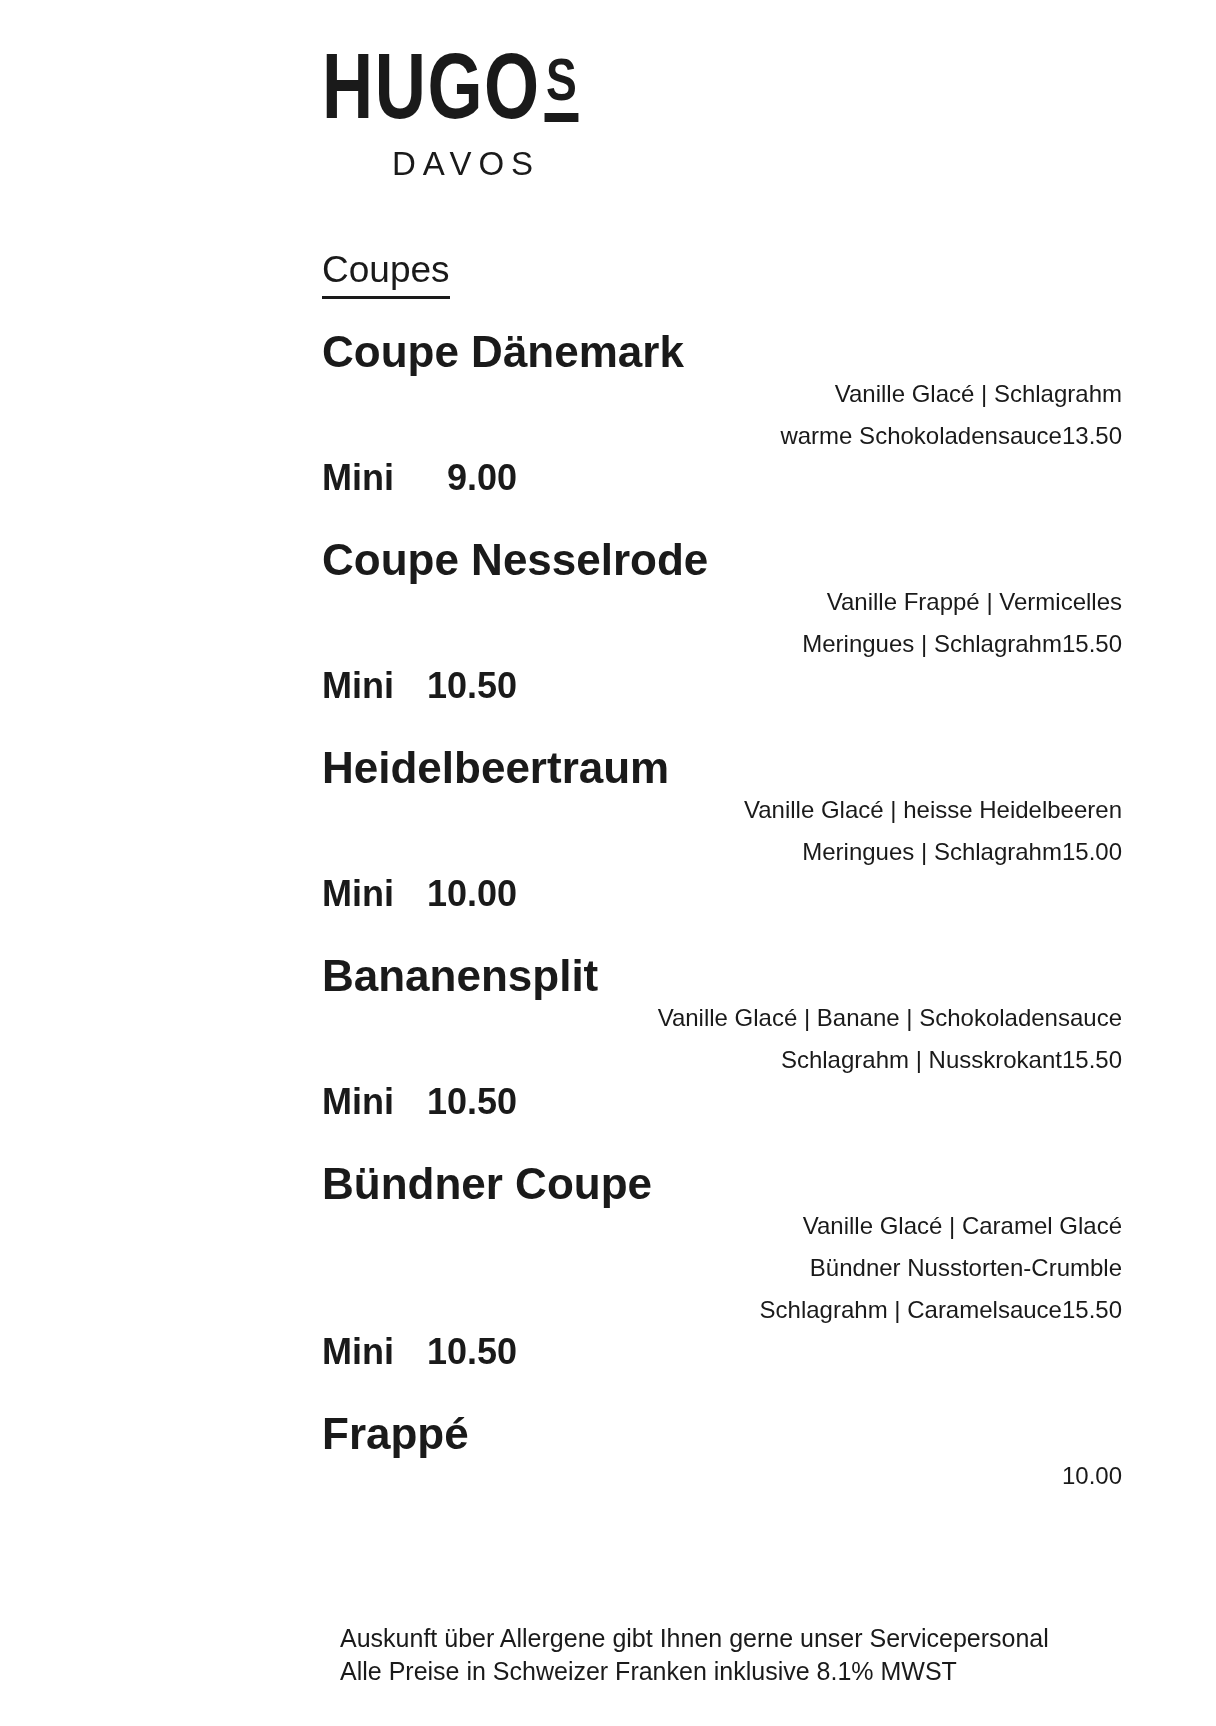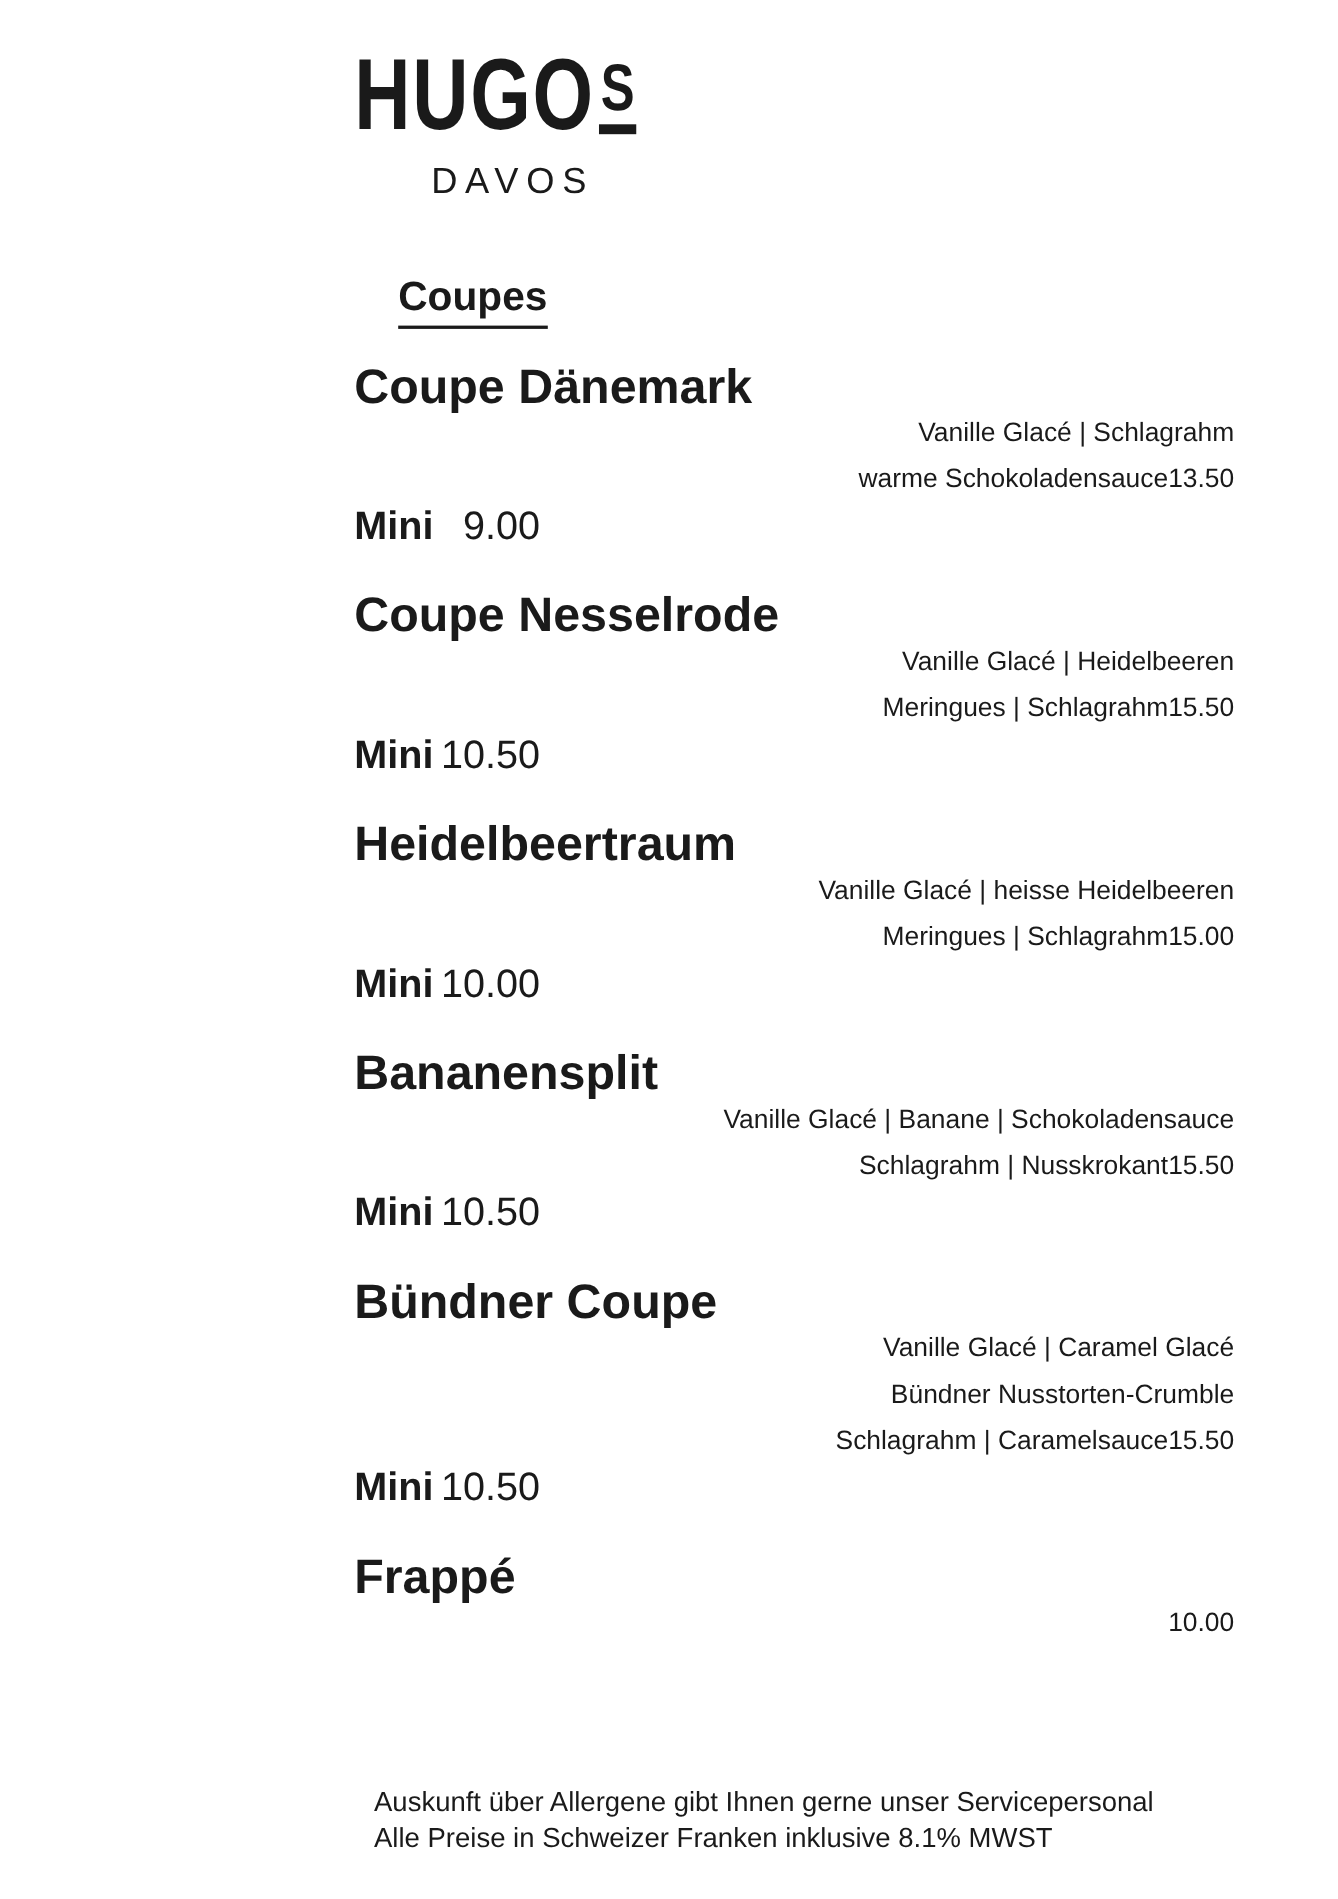--- a/index.html
+++ b/index.html
@@ -48,22 +48,21 @@
     font-size: 33px;
     line-height: 34px;
     letter-spacing: 7px;
     font-weight: 400;
   }
   
   .section-title {
     margin-top: 67px;
     font-size: 37px;
     line-height: 43px;
-    font-weight: 700;
-    margin-left: 40px;
+    font-weight: 400;
   }
   .section-title .underlined {
     display: inline-block;
     border-bottom: 3px solid #1a1a1a;
     padding-bottom: 5px;
   }
   
   #items { margin-top: 32px; }
   .item { margin-bottom: 40px; }
   .item:last-child { margin-bottom: 0; }
@@ -82,22 +81,23 @@
   .price { text-align: right; white-space: nowrap; }
   .mini-row {
     display: flex;
     font-size: 36px;
     line-height: 42px;
   }
   .mini-label { font-weight: 700; }
   .mini-price {
     width: 97px;
     text-align: right;
-    font-weight: 400;
+    font-weight: 700;
     white-space: nowrap;
+    margin-left: 26px;
   }
   
   .footer {
     position: absolute;
     left: 340px;
     top: 1622px;
     width: 800px;
     font-size: 25px;
     line-height: 33px;
     font-weight: 400;
@@ -133,21 +133,21 @@
             <span class="mini-label">Mini</span>
             <span class="mini-price">9.00</span>
           </div>
         </div>
   </section>
 
   <section class="item">
     <h3 class="item-name">Coupe Nesselrode</h3>
     <div class="item-lines">
           <div class="line-row">
-            <span>Vanille Glacé | Heidelbeeren</span>
+            <span>Vanille Frappé | Vermicelles</span>
           </div>
           <div class="line-row">
             <span>Meringues | Schlagrahm</span>
             <span class="price">15.50</span>
           </div>
           <div class="mini-row">
             <span class="mini-label">Mini</span>
             <span class="mini-price">10.50</span>
           </div>
         </div>

